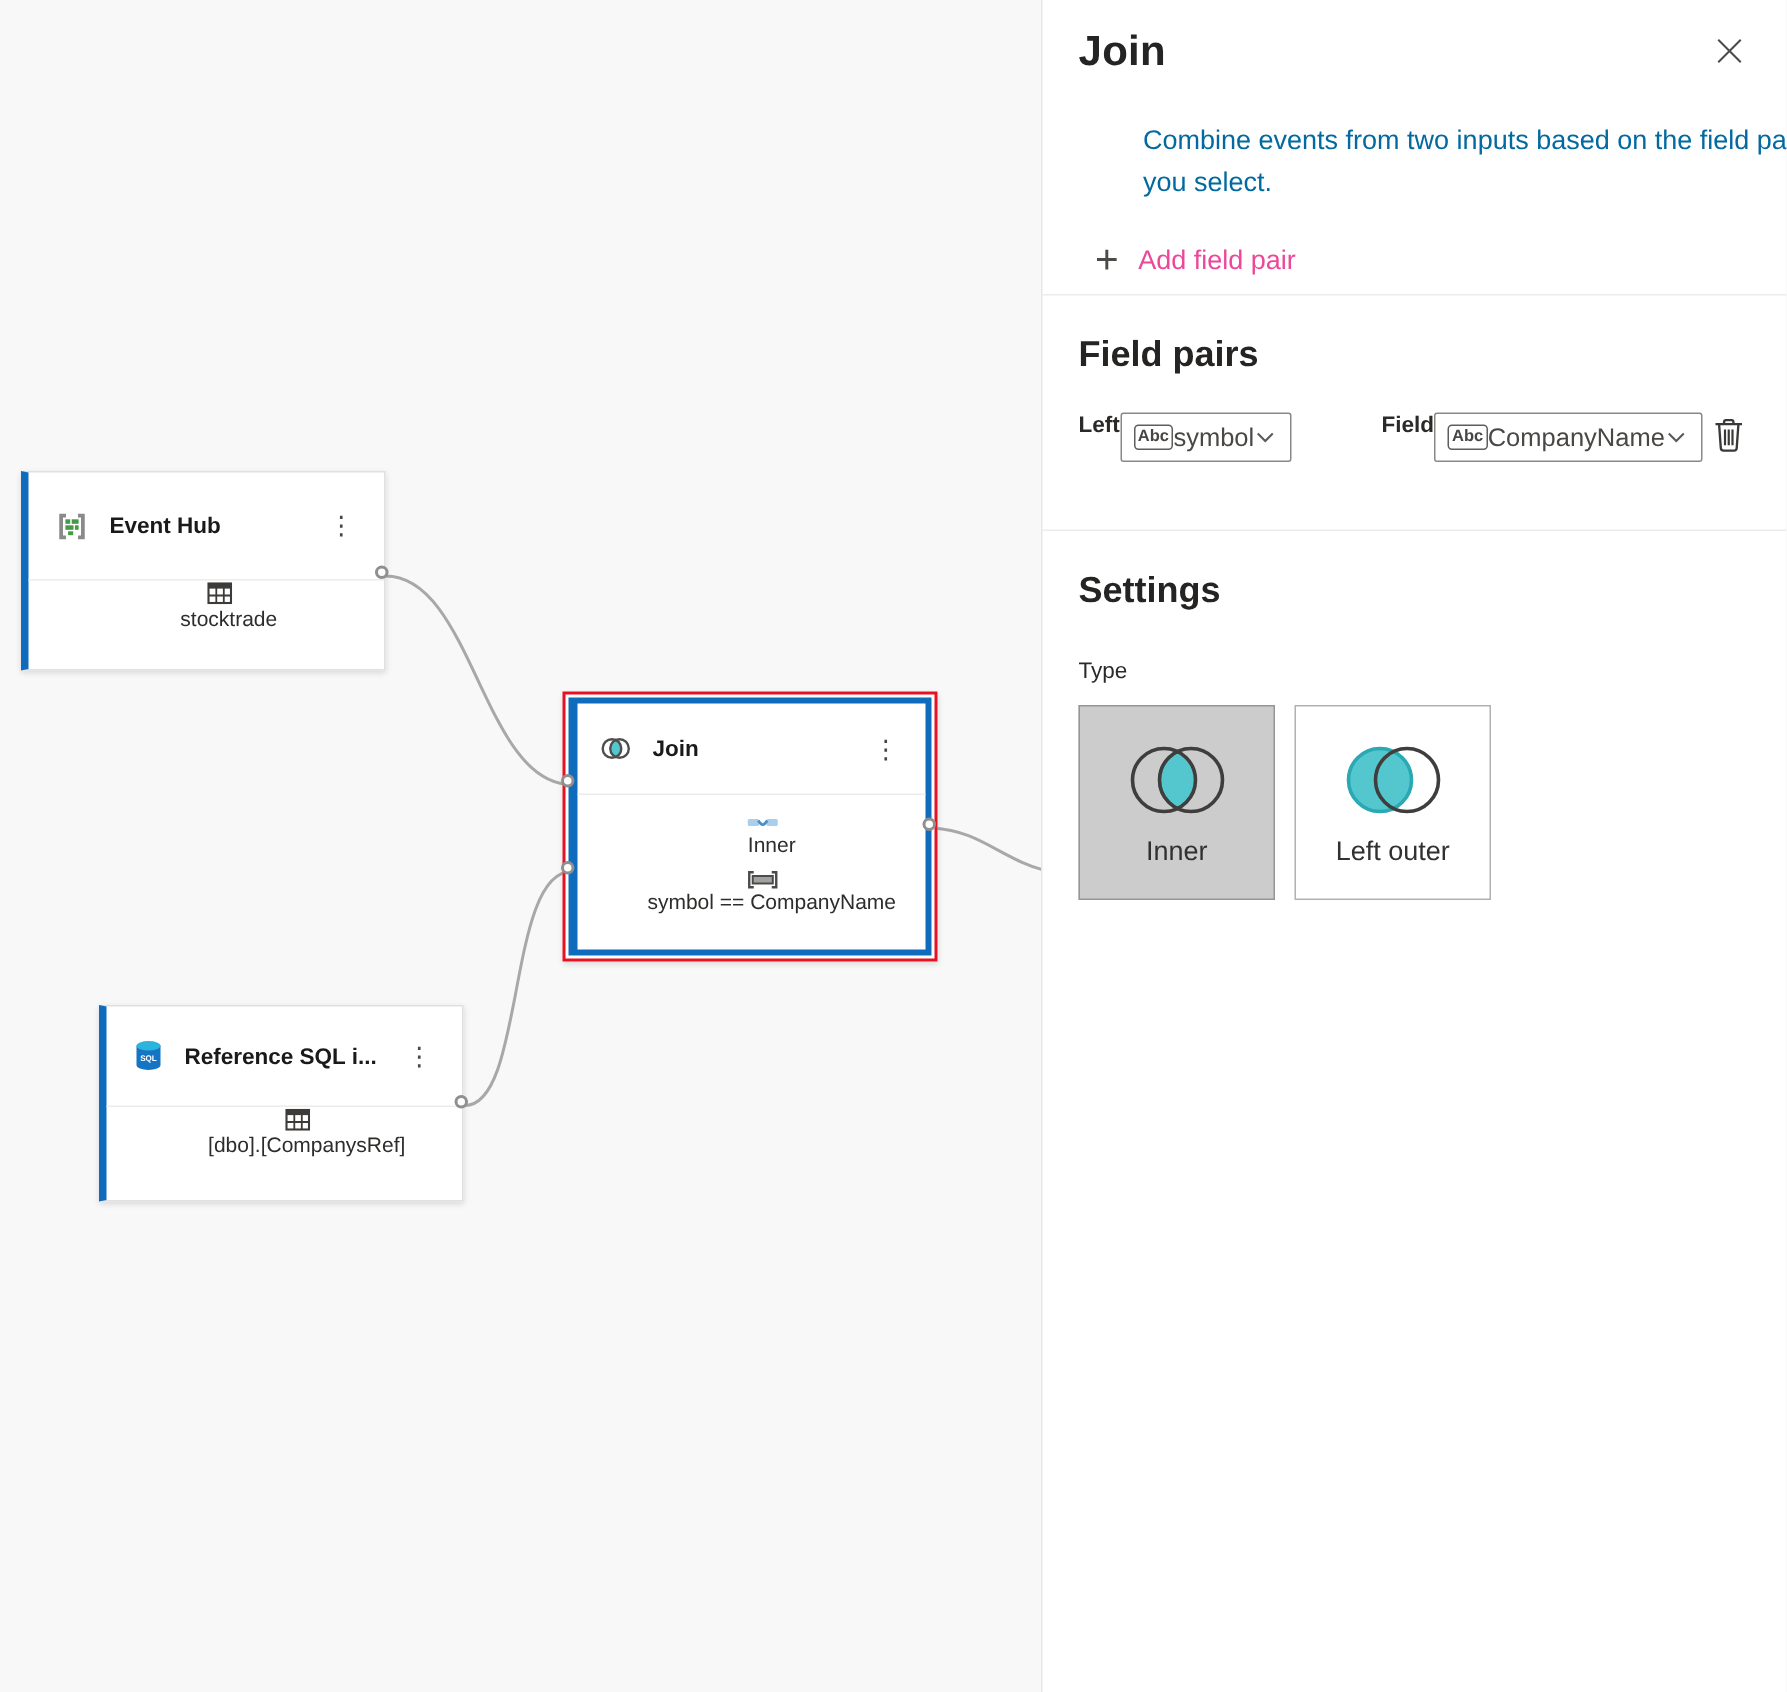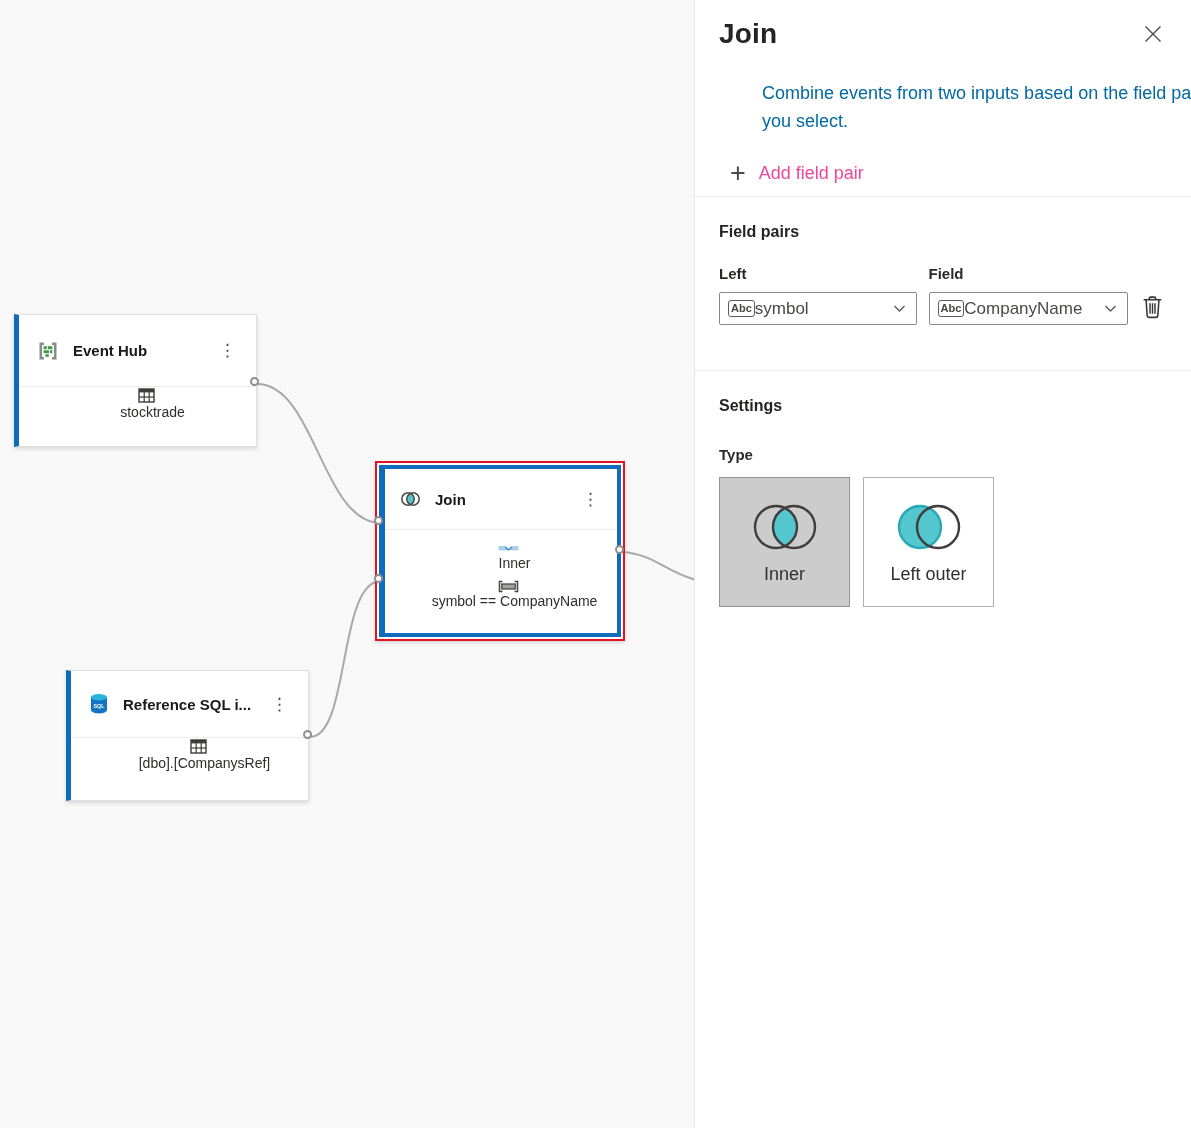--- a/index.html
+++ b/index.html
@@ -60,38 +60,38 @@
   .panel-title{font-size:28px; font-weight:600; color:#242424; letter-spacing:.2px;}
   .close-btn{border:none; background:transparent; cursor:pointer; padding:4px; margin-top:2px;}
   .panel-desc{margin-top:28px; width:452px; font-size:18px; line-height:28px; color:#0369a1;margin-left:43px;}
   .add-pair{
     display:flex; align-items:center; margin-top:27px; margin-left:11px; gap:13px;
     border:none; background:transparent; cursor:pointer;
   }
   .add-pair .plus{font-size:27px; font-weight:300; color:#4d4b49; line-height:22px;}
   .add-pair .add-label{font-size:18px; color:#ec4899;}
   .panel-divider{border:none; border-top:1px solid #ececeb; margin:12px -24px 0 -24px;}
-  .section-heading{font-size:16px; font-weight:600; color:#252423; margin-top:26px;}
+  .section-heading{font-size:24px; font-weight:600; color:#252423; margin-top:26px;}
   .pairs-grid{display:flex; margin-top:24px;}
-  .pair-col{display:flex; flex-direction:column;}
+  .pair-col{display:flex; flex-direction:row;}
   .pair-col.left{width:205px; margin-right:12px;}
   .pair-col.right{width:207px;}
   .pair-label{font-size:15px; font-weight:600; color:#2b2a29; margin-bottom:10px;}
   .dropdown{
     display:flex; align-items:center; height:33px; border:1px solid #8a8886; border-radius:2px;
     background:#fff; padding:0 9px 0 8px; gap:0; cursor:pointer;
   }
   .abc-badge{
     font-size:11px; font-weight:700; color:#484644; border:1px solid #5f5d5b;
     border-radius:3px; padding:1px 2px; line-height:1.1; flex:none;
   }
   .dd-value{flex:1; font-size:17px; color:#494846; white-space:nowrap; overflow:hidden;}
   .dd-chevron{flex:none; display:flex;}
   .trash-btn{border:none; background:transparent; cursor:pointer; align-self:flex-end; margin:0 0 3px 10px; padding:2px;}
-  .type-label{font-size:15px; font-weight:700; color:#2b2a29; margin-top:31px;}
+  .type-label{font-size:15px; font-weight:400; color:#2b2a29; margin-top:31px;}
   .type-row{display:flex; gap:13px; margin-top:14px;}
   .type-card{
     width:131px; height:130px; background:#fff; border:1px solid #b3b0ad; cursor:pointer;
     display:flex; flex-direction:column; align-items:center; justify-content:center; gap:10px;
   }
   .type-card.selected{background:#cccccc; border-color:#979593;}
   .type-card .type-name{font-size:18px; color:#323130;}
 </style>
 </head>
 <body>

